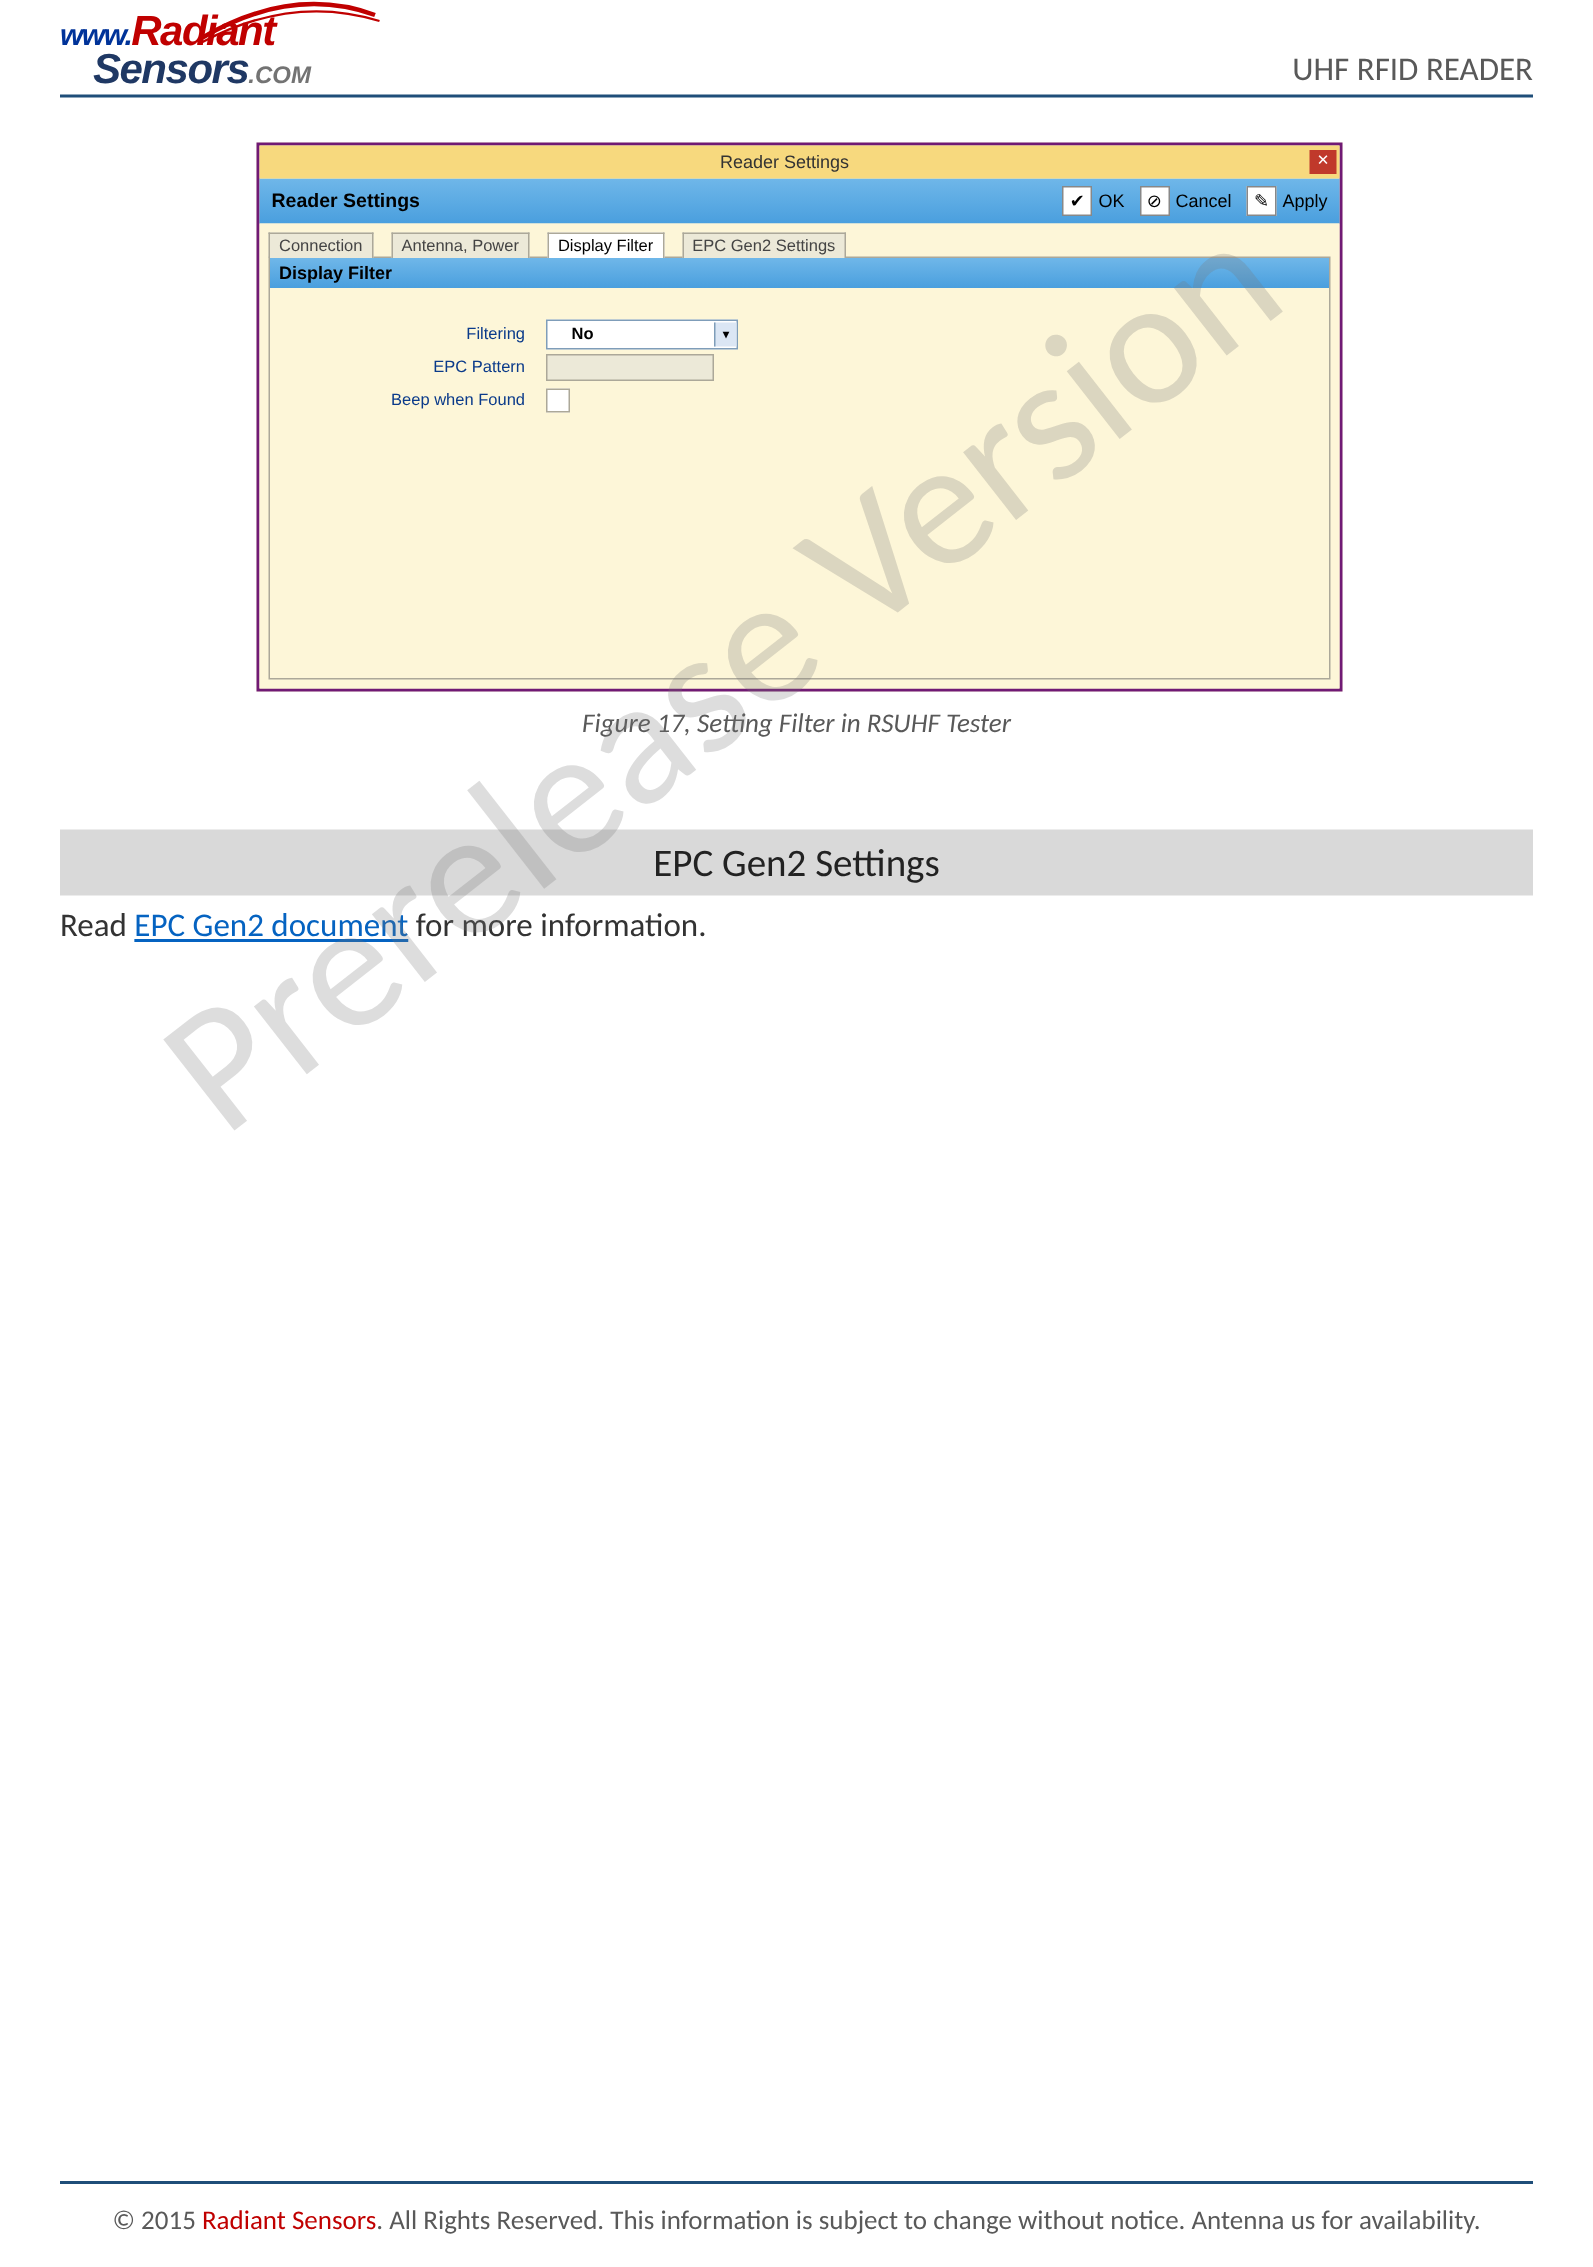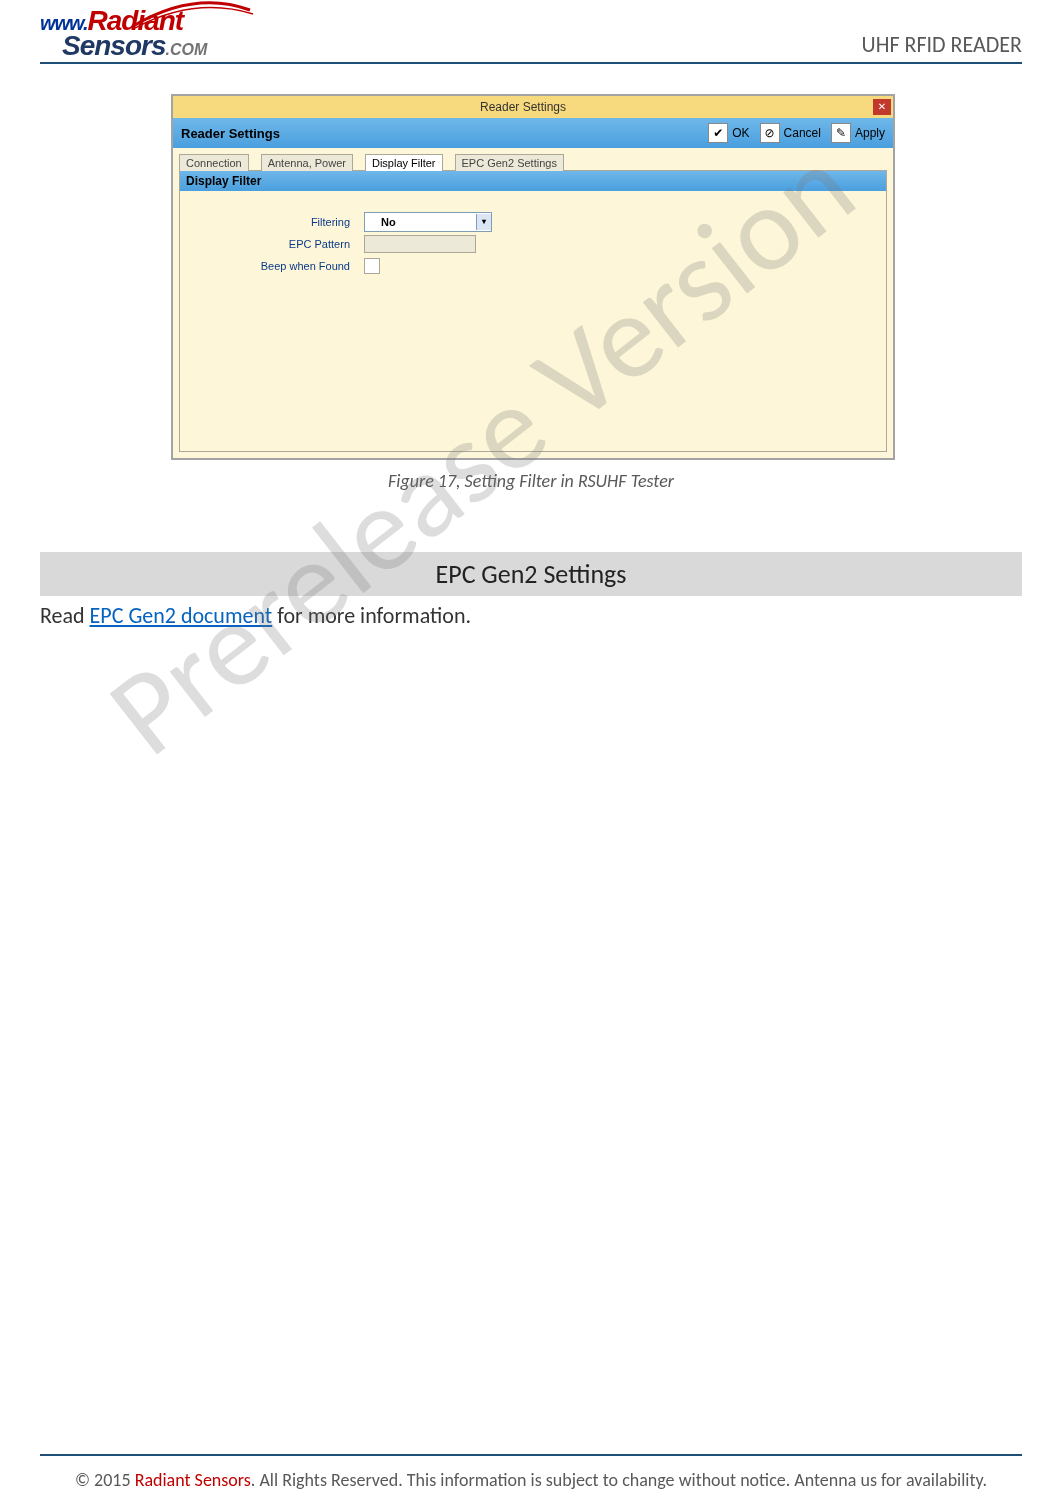--- a/index.html
+++ b/index.html
@@ -70,21 +70,21 @@
     color: #595959;
     font-size: 22px;
   }
   
   .screenshot-wrap {
     margin: 30px auto 0;
     width: 720px;
   }
   .screenshot {
     width: 100%;
-    border: 2px solid #a3a3a3;
+    border: 2px solid #701a75;
     background: #fdf6d8;
     font-family: Tahoma, sans-serif;
     font-size: 12px;
   }
   .ss-titlebar {
     background: #f7d97e;
     display: flex;
     align-items: center;
     height: 22px;
     position: relative;

